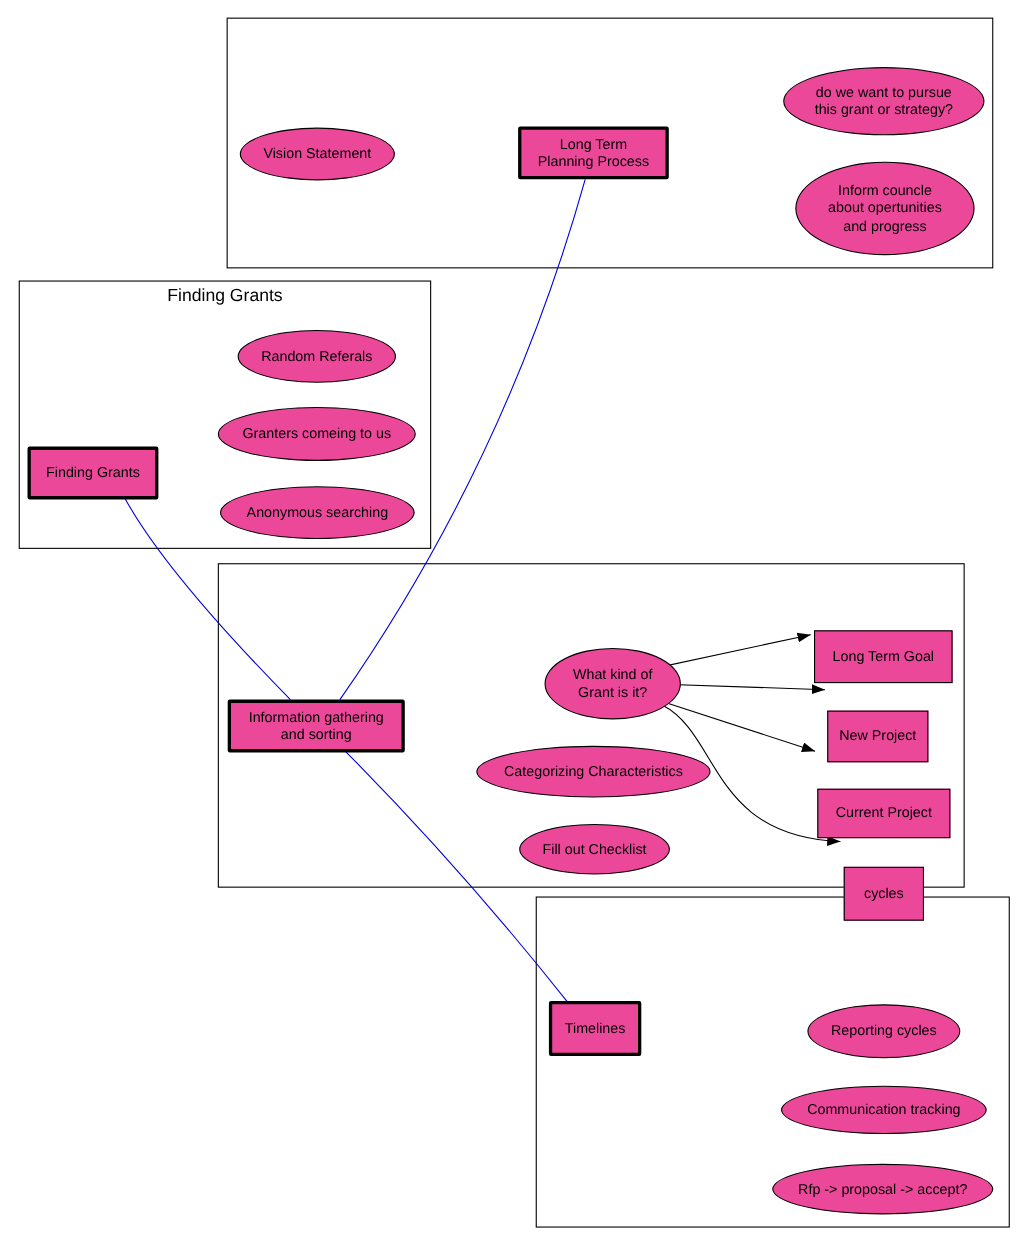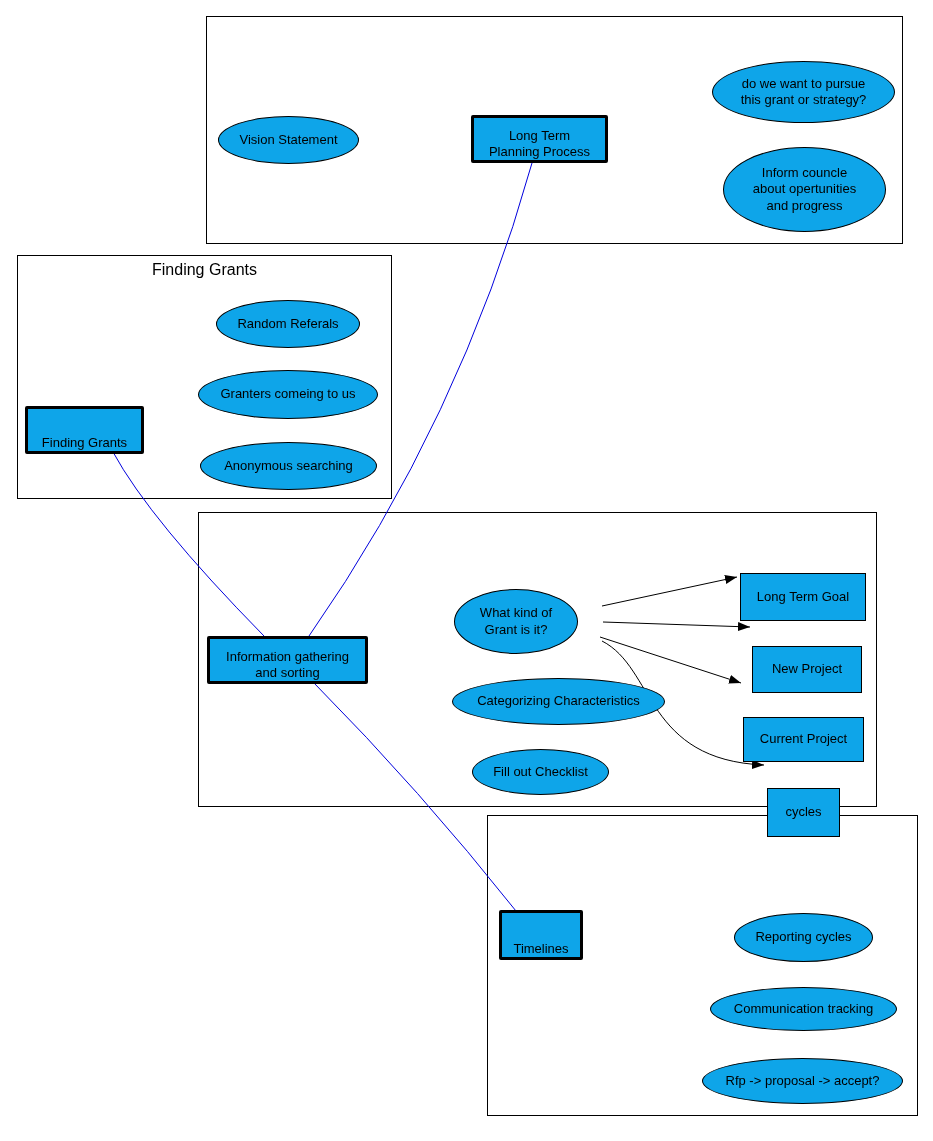--- a/index.html
+++ b/index.html
@@ -19,41 +19,40 @@
   }
   .group-title{
     position:absolute;
     text-align:center;
     font-size:16px;
     color:#000000;
   }
   .node{
     position:absolute;
     box-sizing:border-box;
-    background:#0ea5e9;
+    background:#ec4899;
     display:flex;
     align-items:center;
     justify-content:center;
     text-align:center;
     font-size:13px;
     line-height:1.25;
     white-space:pre-line;
   }
   .ellipse{
     border:1px solid #000000;
     border-radius:50%;
   }
   .rect{
     border:1px solid #000000;
     margin-top:40px;
   }
   .round-bold{
     border:3px solid #000000;
     border-radius:2px;
-    align-items:flex-end;
   }
   #connector-layer{
     position:absolute;
     left:0;top:0;
     width:933px;height:1141px;
   }
   .blue-link{stroke:#0000dd;stroke-width:1;fill:none;}
   .black-arrow{stroke:#000000;stroke-width:1;fill:none;}
 </style>
 </head>
@@ -110,34 +109,34 @@
     <span>Anonymous searching</span>
   </div>
   <div class="node round-bold" style="left:25px;top:406px;width:119px;height:48px;">
     <span>Finding Grants</span>
   </div>
 
   <div class="node round-bold" style="left:207px;top:636px;width:161px;height:48px;">
     <span>Information gathering
 and sorting</span>
   </div>
-  <div class="node ellipse" style="left:454px;top:589px;width:124px;height:65px;">
+  <div class="node ellipse" style="left:495px;top:589px;width:124px;height:65px;">
     <span>What kind of
 Grant is it?</span>
   </div>
-  <div class="node ellipse" style="left:452px;top:678px;width:213px;height:47px;">
+  <div class="node ellipse" style="left:433px;top:678px;width:213px;height:47px;">
     <span>Categorizing Characteristics</span>
   </div>
   <div class="node ellipse" style="left:472px;top:749px;width:137px;height:46px;">
     <span>Fill out Checklist</span>
   </div>
   <div class="node rect" style="left:740px;top:533px;width:126px;height:48px;">
     <span>Long Term Goal</span>
   </div>
-  <div class="node rect" style="left:752px;top:606px;width:110px;height:47px;">
+  <div class="node rect" style="left:752px;top:606px;width:92px;height:47px;">
     <span>New Project</span>
   </div>
   <div class="node rect" style="left:743px;top:677px;width:121px;height:45px;">
     <span>Current Project</span>
   </div>
   <div class="node rect" style="left:767px;top:748px;width:73px;height:49px;">
     <span>cycles</span>
   </div>
 
   <div class="node round-bold" style="left:499px;top:910px;width:84px;height:50px;">

